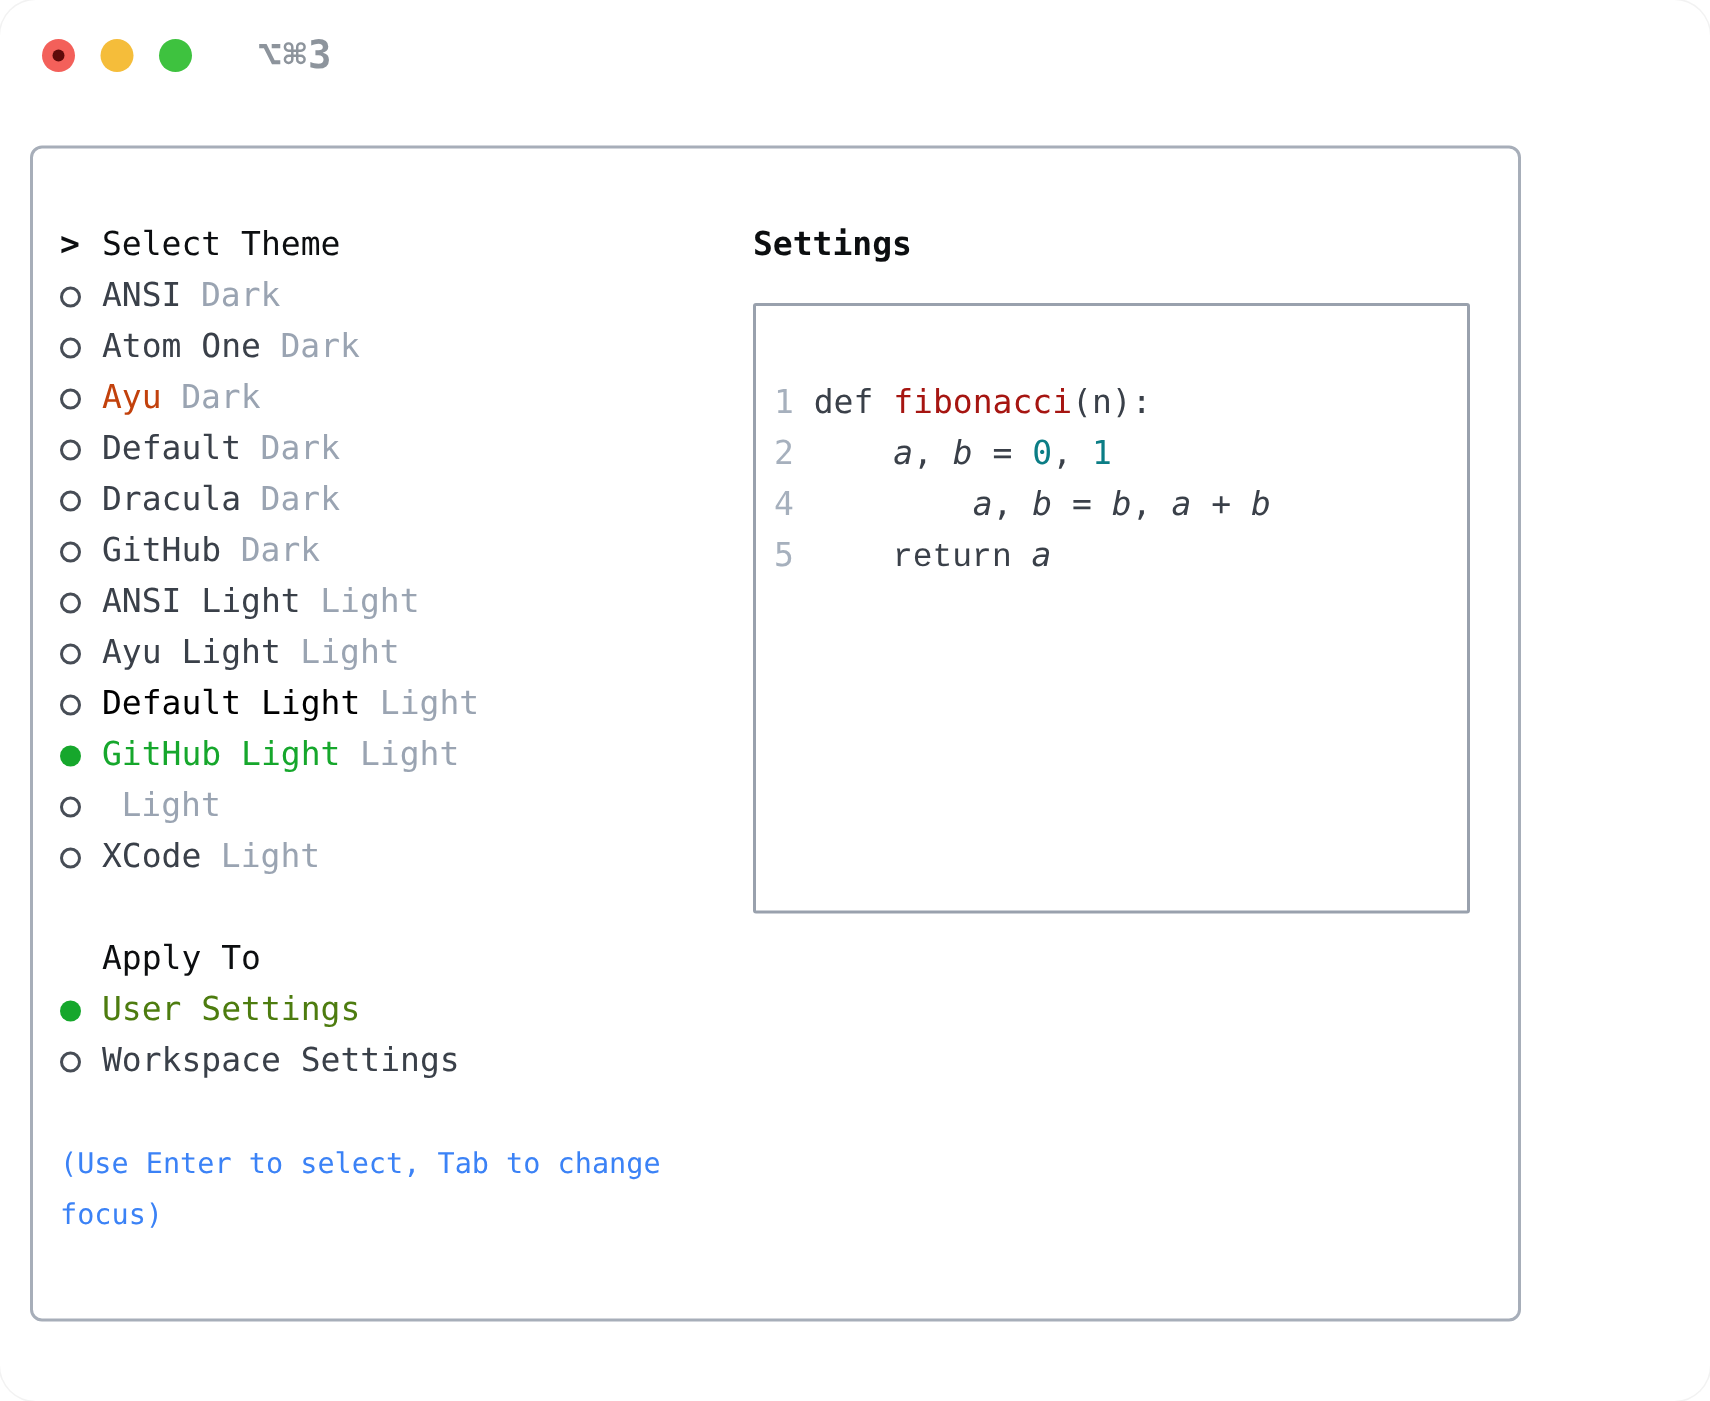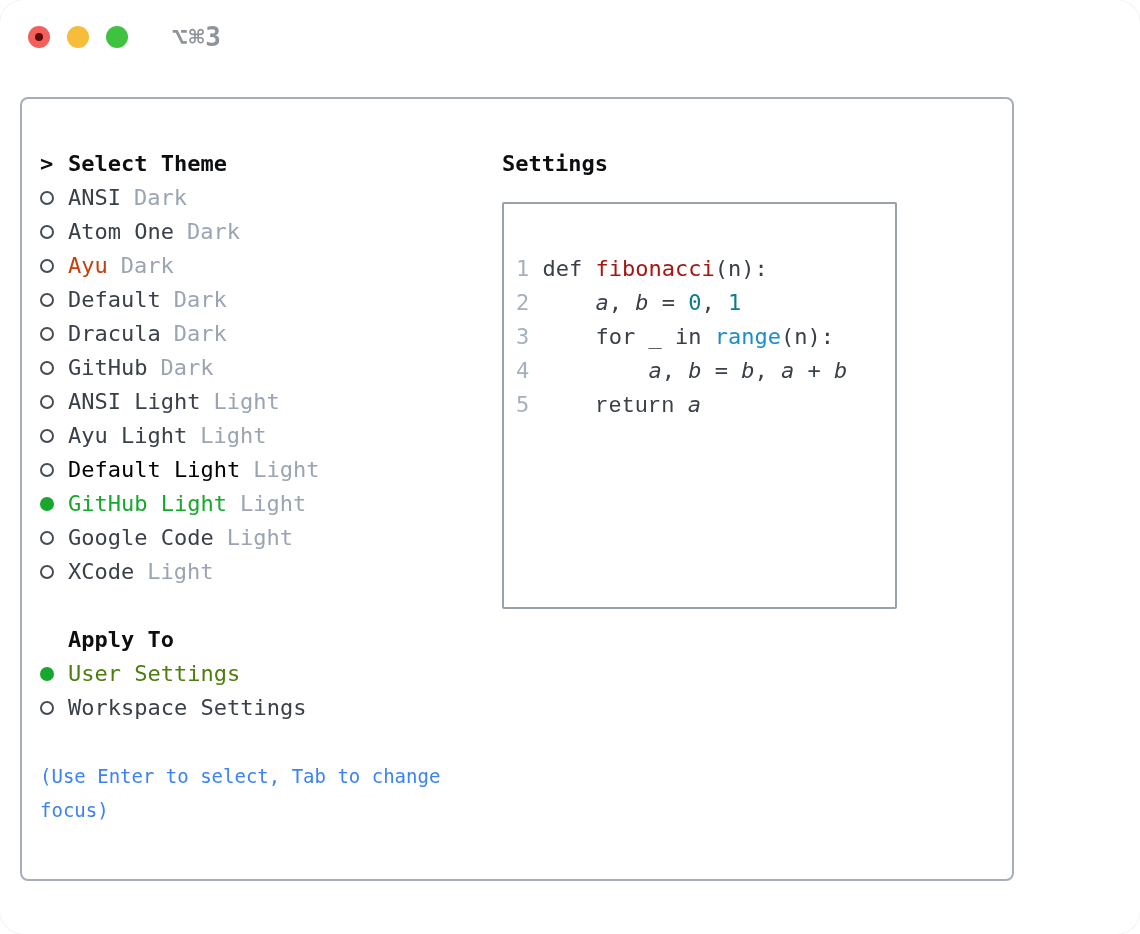--- a/index.html
+++ b/index.html
@@ -19,30 +19,30 @@
   .win-title{margin-left:27px;font-size:26px;font-weight:bold;color:#8d949c;letter-spacing:1px;white-space:pre;}
   
   .panel{
     position:absolute;left:20px;top:97px;width:994px;height:784px;
     border:2px solid #a7aeb9;border-radius:8px;box-sizing:border-box;background:#fff;
   }
   .left-col{position:absolute;left:18px;top:48px;font-size:22px;line-height:34px;color:#3a4049;}
   .row{display:flex;align-items:center;height:34px;white-space:pre;}
   .marker{width:28px;flex:0 0 auto;display:flex;align-items:center;}
   .cursor-glyph{font-weight:bold;color:#0c0e10;}
-  .hdr{font-weight:bold;color:#0c0e10;}
+  .hdr{font-weight:normal;color:#0c0e10;}
   .radio{width:14px;height:14px;border-radius:50%;border:2px solid #474d56;box-sizing:border-box;}
   .radio.filled{border:none;}
   .variant{margin-left:13px;}
   .spacer{height:34px;}
   .hint{width:420px;color:#3b82f6;font-size:19px;line-height:34px;}
   .right-col{position:absolute;left:480px;top:48px;}
   .preview-hdr{font-size:22px;line-height:34px;font-weight:bold;color:#0c0e10;}
   .preview-box{
-    margin-top:21px;width:395px;height:407px;box-sizing:border-box;
+    margin-top:21px;width:478px;height:407px;box-sizing:border-box;
     border:2px solid #99a1ad;border-radius:2px;background:#fff;
     padding:48px 0 0 12px;overflow:hidden;
   }
   .crow{font-size:22px;line-height:34px;white-space:pre;}
   .ln{color:#a6b0bd;}
   .tok-variable{font-style:italic;}
 </style>
 </head>
 <body>
 
@@ -68,21 +68,21 @@
           <div class="row"><span class="marker"><span class="radio"></span></span><span style="color: rgb(58, 64, 73);">ANSI</span><span class="variant" style="color: rgb(154, 164, 178);">Dark</span></div>
           <div class="row"><span class="marker"><span class="radio"></span></span><span style="color: rgb(58, 64, 73);">Atom One</span><span class="variant" style="color: rgb(154, 164, 178);">Dark</span></div>
           <div class="row"><span class="marker"><span class="radio"></span></span><span style="color: #c2410c;">Ayu</span><span class="variant" style="color: rgb(154, 164, 178);">Dark</span></div>
           <div class="row"><span class="marker"><span class="radio"></span></span><span style="color: rgb(58, 64, 73);">Default</span><span class="variant" style="color: rgb(154, 164, 178);">Dark</span></div>
           <div class="row"><span class="marker"><span class="radio"></span></span><span style="color: rgb(58, 64, 73);">Dracula</span><span class="variant" style="color: rgb(154, 164, 178);">Dark</span></div>
           <div class="row"><span class="marker"><span class="radio"></span></span><span style="color: rgb(58, 64, 73);">GitHub</span><span class="variant" style="color: rgb(154, 164, 178);">Dark</span></div>
           <div class="row"><span class="marker"><span class="radio"></span></span><span style="color: rgb(58, 64, 73);">ANSI Light</span><span class="variant" style="color: rgb(154, 164, 178);">Light</span></div>
           <div class="row"><span class="marker"><span class="radio"></span></span><span style="color: rgb(58, 64, 73);">Ayu Light</span><span class="variant" style="color: rgb(154, 164, 178);">Light</span></div>
           <div class="row"><span class="marker"><span class="radio"></span></span><span style="color: #000000;">Default Light</span><span class="variant" style="color: rgb(154, 164, 178);">Light</span></div>
           <div class="row"><span class="marker"><span class="radio filled" style="background: rgb(22, 167, 44);"></span></span><span style="color: rgb(22, 167, 44);">GitHub Light</span><span class="variant" style="color: rgb(154, 164, 178);">Light</span></div>
-          <div class="row"><span class="marker"><span class="radio"></span></span><span style="color: rgb(58, 64, 73);">Google Code</span><span class="variant" style="color: rgb(154, 164, 178);">Light</span></div>
+          <div class="row"><span class="marker"><span class="radio"></span></span><span class="variant" style="color: rgb(154, 164, 178);">Light</span></div>
           <div class="row"><span class="marker"><span class="radio"></span></span><span style="color: rgb(58, 64, 73);">XCode</span><span class="variant" style="color: rgb(154, 164, 178);">Light</span></div>
         </div>
 
       <div class="spacer"></div>
 
       <div class="row">
         <span class="marker"></span>
         <span class="hdr">Apply To</span>
       </div>
       <div id="apply-list">
@@ -94,21 +94,20 @@
 
       <div class="hint">(Use Enter to select, Tab to change focus)</div>
     </div>
 
     <div class="right-col">
       <div class="preview-hdr">Settings</div>
       <div class="preview-box">
         <div id="code-block">
             <div class="crow"><span class="ln" style="color: rgb(166, 176, 189);">1</span><span style="color: rgb(58, 64, 73);"> def </span><span style="color: rgb(166, 21, 17);">fibonacci</span><span style="color: rgb(58, 64, 73);">(n):</span></div>
             <div class="crow"><span class="ln" style="color: rgb(166, 176, 189);">2</span><span style="color: rgb(58, 64, 73);">     </span><span class="tok-variable" style="color: rgb(58, 64, 73);">a</span><span style="color: rgb(58, 64, 73);">, </span><span class="tok-variable" style="color: rgb(58, 64, 73);">b</span><span style="color: rgb(58, 64, 73);"> = </span><span style="color: rgb(11, 125, 133);">0</span><span style="color: rgb(58, 64, 73);">, </span><span style="color: rgb(11, 125, 133);">1</span></div>
-            <div class="crow"><span class="ln" style="color: rgb(166, 176, 189);">3</span><span style="color: rgb(58, 64, 73);">     for _ in </span><span style="color: rgb(29, 140, 201);">range</span><span style="color: rgb(58, 64, 73);">(n):</span></div>
             <div class="crow"><span class="ln" style="color: rgb(166, 176, 189);">4</span><span style="color: rgb(58, 64, 73);">         </span><span class="tok-variable" style="color: rgb(58, 64, 73);">a</span><span style="color: rgb(58, 64, 73);">, </span><span class="tok-variable" style="color: rgb(58, 64, 73);">b</span><span style="color: rgb(58, 64, 73);"> = </span><span class="tok-variable" style="color: rgb(58, 64, 73);">b</span><span style="color: rgb(58, 64, 73);">, </span><span class="tok-variable" style="color: rgb(58, 64, 73);">a</span><span style="color: rgb(58, 64, 73);"> + </span><span class="tok-variable" style="color: rgb(58, 64, 73);">b</span></div>
             <div class="crow"><span class="ln" style="color: rgb(166, 176, 189);">5</span><span style="color: rgb(58, 64, 73); font-family: Liberation Mono, monospace;">     return </span><span class="tok-variable" style="color: rgb(58, 64, 73);">a</span></div>
           </div>
         <div class="spacer"></div>
         <div id="diff-block"></div>
       </div>
     </div>
 
   </div>
 </div>

